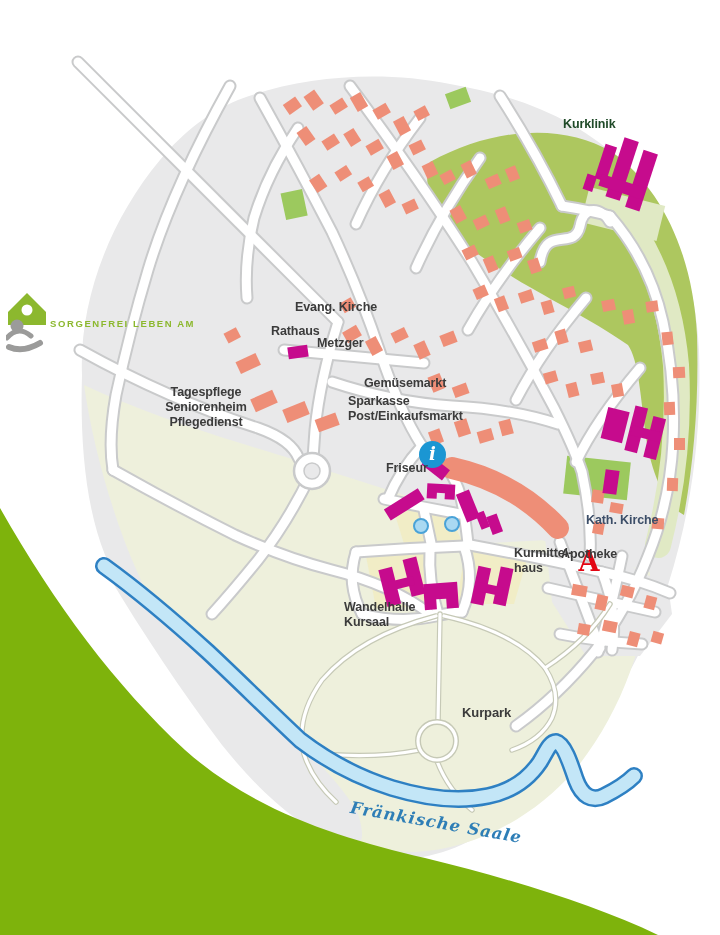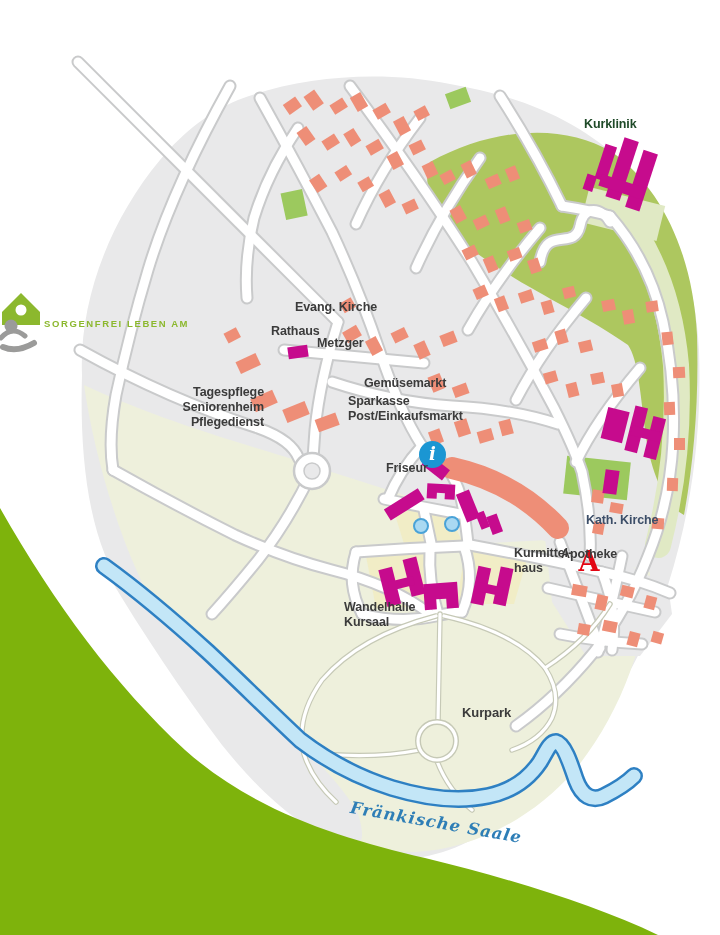--- a/index.html
+++ b/index.html
@@ -25,30 +25,30 @@
   .river-e{fill:none;stroke:var(--river-edge);stroke-width:18;stroke-linecap:round;stroke-linejoin:round;}
   .river-f{fill:none;stroke:var(--river-fill);stroke-width:13;stroke-linecap:round;stroke-linejoin:round;}
   .bld rect{fill:var(--building-salmon);}
   .bld-arc{fill:none;stroke:var(--building-salmon);stroke-width:22;stroke-linecap:round;}
   .lmk rect,.lmk path{fill:var(--landmark-magenta);}
   .fount{fill:#a9d9f2;stroke:#4aa3d8;stroke-width:2;}
 
   
   .map-label{position:absolute;font-size:12.5px;line-height:1.18;font-weight:bold;
              color:var(--label-dark);white-space:pre-line;letter-spacing:-0.1px;}
-  .lbl-green{color:var(--label-green);margin-left:21px;}
+  .lbl-green{color:var(--label-green);}
   .lbl-navy{color:var(--label-navy);}
-  .lbl-center{text-align:right;}
+  .lbl-center{text-align:center;}
   .lbl-big{font-size:13px;margin-top:26px;}
   .lbl-river{font-family:"DejaVu Serif",serif;font-style:italic;font-weight:bold;
              font-size:16.5px;color:var(--river-label);transform:rotate(10deg);
              transform-origin:left top;letter-spacing:1px;}
 
   
-  .logo{position:absolute;left:0;top:291px;width:200px;height:64px;}
+  .logo{position:absolute;left:6px;top:291px;width:200px;height:64px;}
   .logo-tagline{position:absolute;left:44px;top:27px;font-size:9.5px;font-weight:bold;
                 letter-spacing:1.6px;color:var(--logo-green);}
   .logo-brand{position:absolute;left:42px;top:37px;font-size:21px;font-weight:bold;
               letter-spacing:0.8px;color:var(--logo-gray);}
 
   
   .info-icon{position:absolute;left:419px;top:441px;width:27px;height:27px;border-radius:50%;
              background:var(--info-blue);color:#fff;text-align:center;line-height:26px;
              font-family:"DejaVu Serif",serif;font-style:italic;font-weight:bold;font-size:18px;}
   .apo-icon{position:absolute;left:574px;top:548px;width:30px;height:30px;color:var(--apotheke-red);

